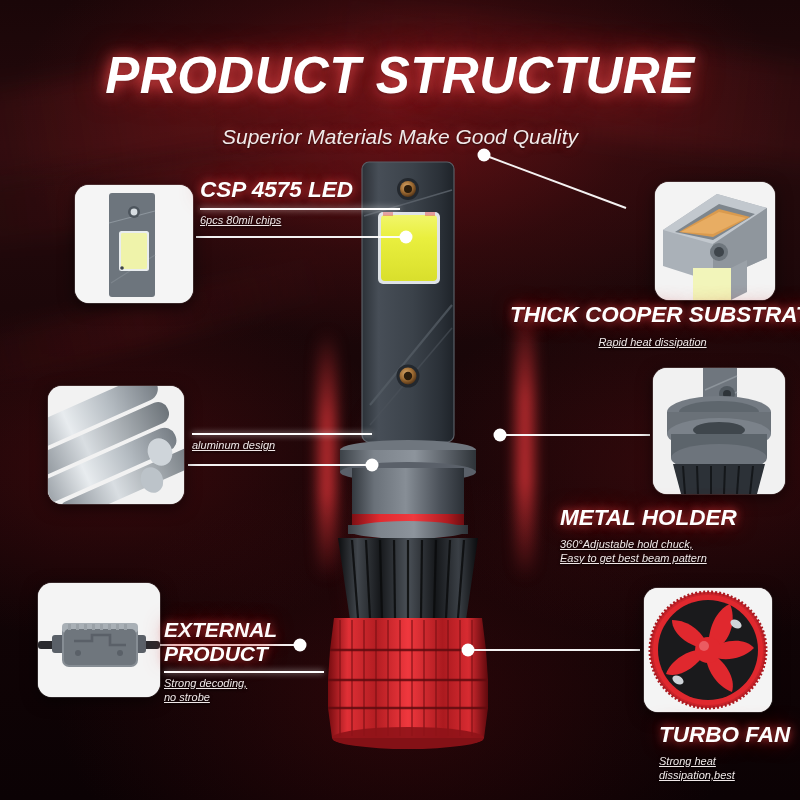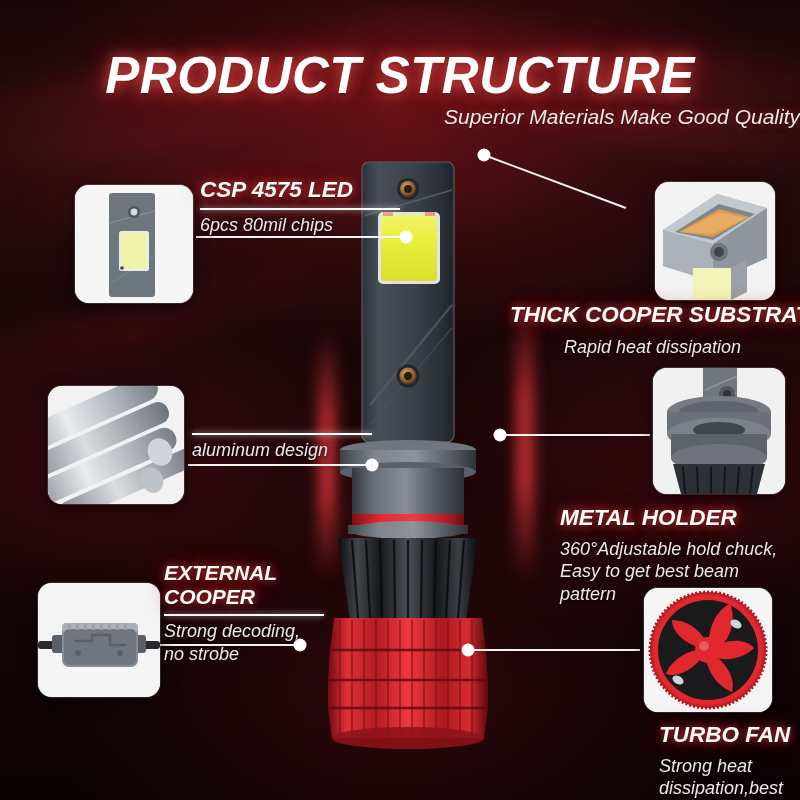--- a/index.html
+++ b/index.html
@@ -43,43 +43,43 @@
   .vg-r { left:516px; top:300px; height:280px; }
 
   
   .title-wrap { position:absolute; left:0; top:46px; width:800px; text-align:center; }
   .title {
     font-size:51px; font-weight:bold; font-style:italic; color:#fff;
     letter-spacing:0.5px;
     text-shadow:0 0 14px rgba(255,90,90,0.85), 0 0 30px rgba(200,30,34,0.8), 0 2px 3px rgba(0,0,0,0.6);
   }
   .subtitle {
-    margin-top:0; font-size:21px; font-style:italic; color:#f2eaea;
+    margin-top:20px; font-size:21px; font-style:italic; color:#f2eaea;
     text-shadow:0 0 10px rgba(220,60,60,0.55), 0 1px 2px rgba(0,0,0,0.8);
-    text-align:right;
   }
 
   
   .thumb {
     position:absolute; background:#f4f4f4; border-radius:14px; overflow:hidden;
     box-shadow:0 0 0 1px rgba(255,255,255,0.14), 0 4px 16px rgba(0,0,0,0.55);
   }
   .thumb svg { display:block; width:100%; height:100%; }
 
   
   .callout { position:absolute; }
   .co-title {
     font-size:22.5px; font-weight:bold; font-style:italic; color:#ffffff;
     white-space:nowrap; line-height:1.14;
     text-shadow:0 0 9px rgba(255,80,80,0.75), 0 0 20px rgba(190,25,30,0.7), 0 1px 2px rgba(0,0,0,0.8);
   }
   .co-rule { height:2px; background:#ffffff; box-shadow:0 0 6px rgba(255,255,255,0.75); margin:5px 0 4px; }
   .co-sub {
-    font-size:18px; font-style:italic; color:#f0e8e8; line-height:1.26;
+    font-size:11px; font-style:italic; color:#f0e8e8; line-height:1.26;
     text-shadow:0 1px 3px rgba(0,0,0,0.9);
+    text-decoration:underline;
   }
   .co-title.sm { font-size:21px; }
   .align-r { text-align:left; }
   .align-c { text-align:center; }
 
   
   #lines { position:absolute; left:0; top:0; width:800px; height:800px; pointer-events:none; }
 
   
   #bulb { position:absolute; left:290px; top:150px; width:230px; height:650px; }
@@ -420,23 +420,23 @@
     <div class="co-rule"></div>
     <div class="co-sub">aluminum design</div>
   </div>
 
   <div class="callout align-r" style="left:560px; top:505px; width:235px;">
     <div class="co-title">METAL HOLDER</div>
     <div class="co-sub" style="margin-top:7px;">360°Adjustable hold chuck,</div>
     <div class="co-sub">Easy to get best beam pattern</div>
   </div>
 
-  <div class="callout" style="left:164px; top:561px; width:160px;">
+  <div class="callout" style="left:164px; top:618px; width:160px;">
     <div class="co-title sm">EXTERNAL</div>
-    <div class="co-title sm">COOPER</div>
+    <div class="co-title sm">PRODUCT</div>
     <div class="co-rule"></div>
     <div class="co-sub">Strong decoding,</div>
     <div class="co-sub">no strobe</div>
   </div>
 
   <div class="callout" style="left:646px; top:722px; width:155px;margin-left:13px;">
     <div class="co-title">TURBO FAN</div>
     <div class="co-sub" style="margin-top:7px;">Strong heat</div>
     <div class="co-sub">dissipation,best</div>
   </div>

